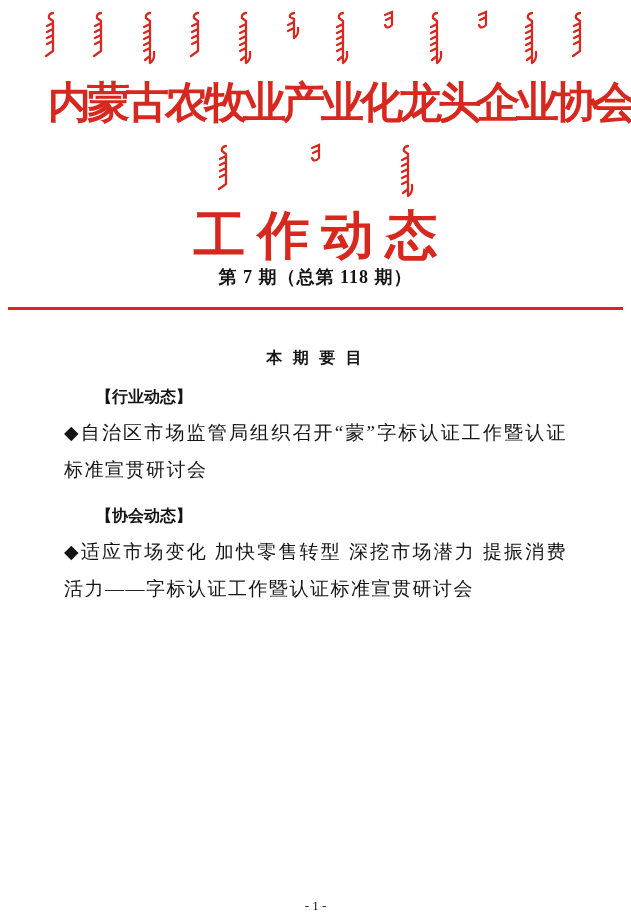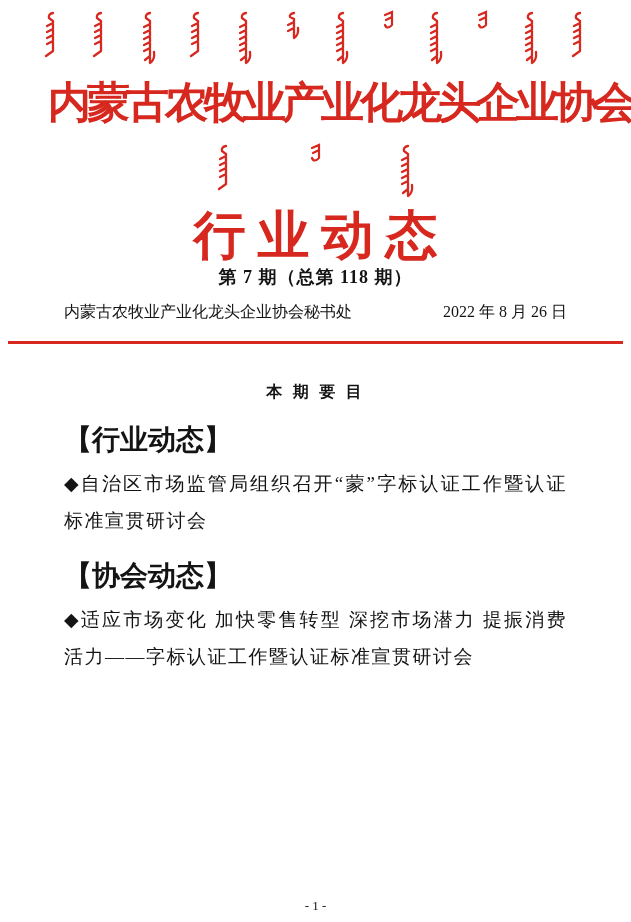--- a/index.html
+++ b/index.html
@@ -76,23 +76,24 @@
   .toc-heading {
     margin: 38px 0 0 0;
     text-align: center;
     font-size: 16px;
     font-weight: 700;
     letter-spacing: 3px;
     font-family: Liberation Sans, sans-serif;
   }
   .sec-label {
     margin-top: 18px;
-    font-size: 28px;
+    font-size: 16px;
     font-weight: 700;
     font-family: "Liberation Sans", "DejaVu Sans", sans-serif;
+    margin-left: 32px;
   }
   .toc-item {
     margin: 6px 0 0 0;
     font-size: 19px;
     letter-spacing: 1.5px;
     line-height: 37px;
     text-align: justify;
     text-justify: inter-character;
   }
   .page-footer {
@@ -172,28 +173,24 @@
           <use href="#mg-b"></use>
         </svg>
       <svg class="mg" width="14" height="22">
           <use href="#mg-d"></use>
         </svg>
       <svg class="mg" width="16" height="62">
           <use href="#mg-a"></use>
         </svg>
     </div>
 
-    <h2 class="bulletin-title">行业动态</h2>
+    <h2 class="bulletin-title">工作动态</h2>
 
     <div class="issue-line">第 7 期（总第 118 期）</div>
 
-    <div class="pub-row">
-      <span>内蒙古农牧业产业化龙头企业协会秘书处</span>
-      <span>2022 年 8 月 26 日</span>
-    </div>
 
     <hr class="red-rule">
   </header>
 
   <main class="toc">
     <h3 class="toc-heading">本 期 要 目</h3>
 
     <div class="sec-label">【行业动态】</div>
     <p class="toc-item">◆自治区市场监管局组织召开“蒙”字标认证工作暨认证标准宣贯研讨会</p>
 

